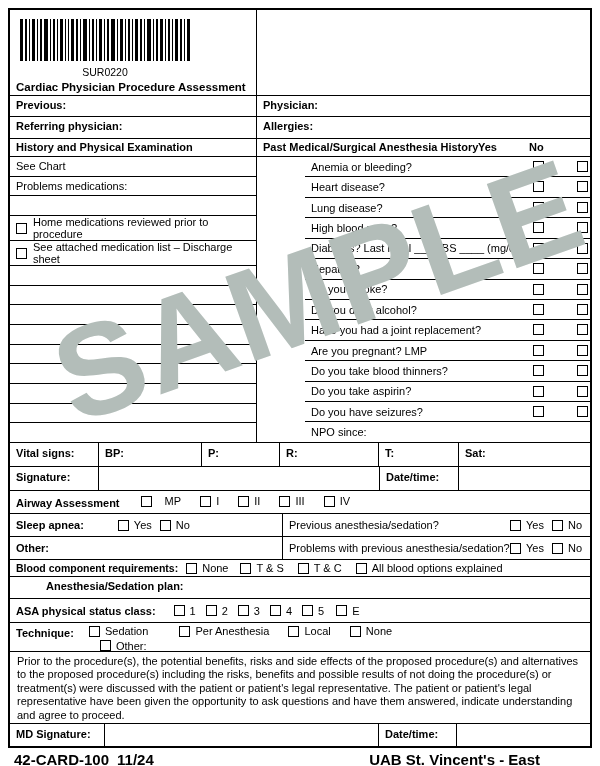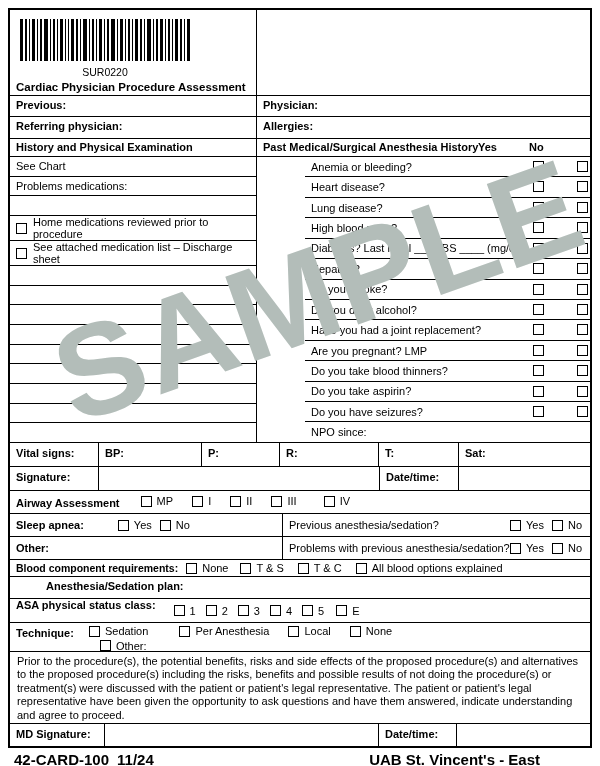--- a/index.html
+++ b/index.html
@@ -39,21 +39,21 @@
   .w-sigblank{width:281px;} .w-dt{width:79px;} .w-end{flex:1;}
   .row-air{height:23px;display:block;padding:4px 0 0 6px;font-size:11px;}
   .opt{display:inline-flex;align-items:center;font-size:11px;}
   .opt .cb{margin-right:5px;}
   .row-sleep,.row-other{height:23px;}
   .half-l{width:273px;border-right:1.5px solid #000;box-sizing:border-box;display:flex;align-items:center;padding-left:6px;font-size:11px;}
   .half-r{flex:1;display:flex;align-items:center;padding:0 8px 0 6px;font-size:11px;}
   .push{margin-left:auto;}
   .row-blood{height:17px;display:flex;align-items:center;padding-left:6px;font-size:10.5px;}
   .row-plan{height:22px;}
-  .row-asa{height:24px;display:flex;padding-left:6px;font-size:11px;}
+  .row-asa{height:24px;display:flex;align-items:center;padding-left:6px;font-size:11px;}
   .row-tech{height:29px;display:block;padding:2px 0 0 6px;font-size:11px;}
   .tech-line2{margin-left:84px;margin-top:1px;}
   .row-consent{height:72px;display:block;padding:3px 7px 0 7px;font-size:11px;line-height:1.22;}
   .row-md{height:22px;}
   .w-mdlabel{width:95px;} .w-mdblank{width:274px;} .w-mddt{width:78px;}
   .footer{position:absolute;left:8px;right:8px;top:751px;display:flex;font-weight:bold;font-size:15px;}
   .footer .left{margin-left:6px;} .footer .right{margin-left:auto;margin-right:52px;}
   .gap8{display:inline-block;width:8px;}
   .watermark{position:absolute;left:318px;top:291px;transform:translate(-50%,-50%) rotate(-19.5deg);
              font-size:130px;font-weight:bold;letter-spacing:1px;color:#b3bdb9;z-index:10;
@@ -243,37 +243,37 @@
 
     <div class="trow row-sig">
       <div class="vcell w-label">Signature:</div>
       <div class="vcell w-sigblank"></div>
       <div class="vcell w-dt">Date/time:</div>
       <div class="vcell w-end"></div>
     </div>
 
     <div class="trow row-air">
       <span class="b">Airway Assessment</span>
-      <span class="opt" style="margin-left:18px;">
+      <span class="opt" style="margin-left:18px;gap:8px;">
           <span class="cb"></span>
           <span>MP</span>
         </span>
       <span class="opt" style="margin-left:16px;">
           <span class="cb"></span>
           <span>I</span>
         </span>
       <span class="opt" style="margin-left:16px;">
           <span class="cb"></span>
           <span>II</span>
         </span>
       <span class="opt" style="margin-left:16px;">
           <span class="cb"></span>
           <span>III</span>
         </span>
-      <span class="opt" style="margin-left:8px;padding-left:16px;">
+      <span class="opt" style="margin-left:0;padding-left:16px;">
           <span class="cb"></span>
           <span>IV</span>
         </span>
     </div>
 
     <div class="trow row-sleep">
       <div class="half-l">
         <span class="b">Sleep apnea:</span>
         <span class="opt" style="margin-left:34px;">
             <span class="cb"></span>

